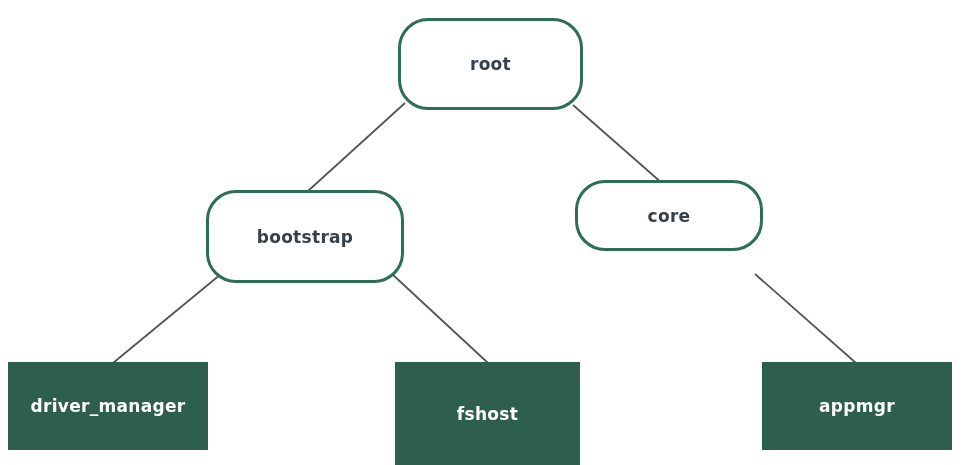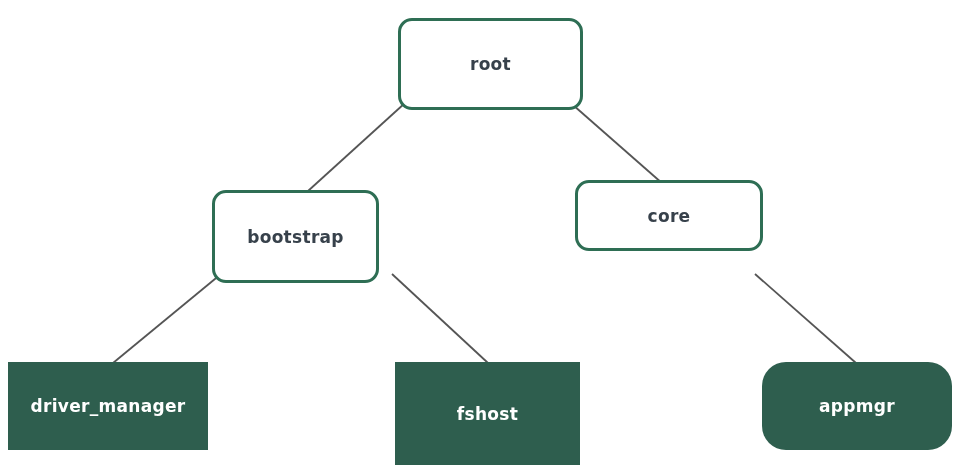--- a/index.html
+++ b/index.html
@@ -33,34 +33,34 @@
   .node{
     position:absolute;
     box-sizing:border-box;
     display:flex;align-items:center;justify-content:center;
     font-size:17px;font-weight:bold;letter-spacing:.3px;
     white-space:nowrap;
   }
   .node.branch{
     background:var(--branch-fill);
     border:3px solid var(--branch-border);
-    border-radius:14px;
+    border-radius:30px;
     color:var(--branch-text);
   }
   .node.leaf{
     background:var(--leaf-fill);
     border:none;border-radius:0;
     color:var(--leaf-text);
   }
   #node-root          {left:398px;top:18px; width:185px;height:92px;}
-  #node-bootstrap     {left:212px;top:190px;width:167px;height:93px;}
+  #node-bootstrap     {left:206px;top:190px;width:198px;height:93px;}
   #node-core          {left:575px;top:180px;width:188px;height:71px;}
   #node-driver-manager{left:8px; top:362px;width:200px;height:88px;}
   #node-fshost        {left:395px;top:362px;width:185px;height:104px;}
-  #node-appmgr        {left:762px;top:362px;width:190px;height:88px;border-radius:24px;}
+  #node-appmgr        {left:762px;top:362px;width:190px;height:88px;}
 </style>
 </head>
 <body>
 
 <div class="canvas">
 
   <svg class="edges" viewBox="0 0 964 465" xmlns="http://www.w3.org/2000/svg">
     <line x1="405" y1="103" x2="308" y2="191"></line>
     <line x1="573" y1="105" x2="671" y2="191"></line>
     <line x1="221" y1="274" x2="113" y2="363"></line>

